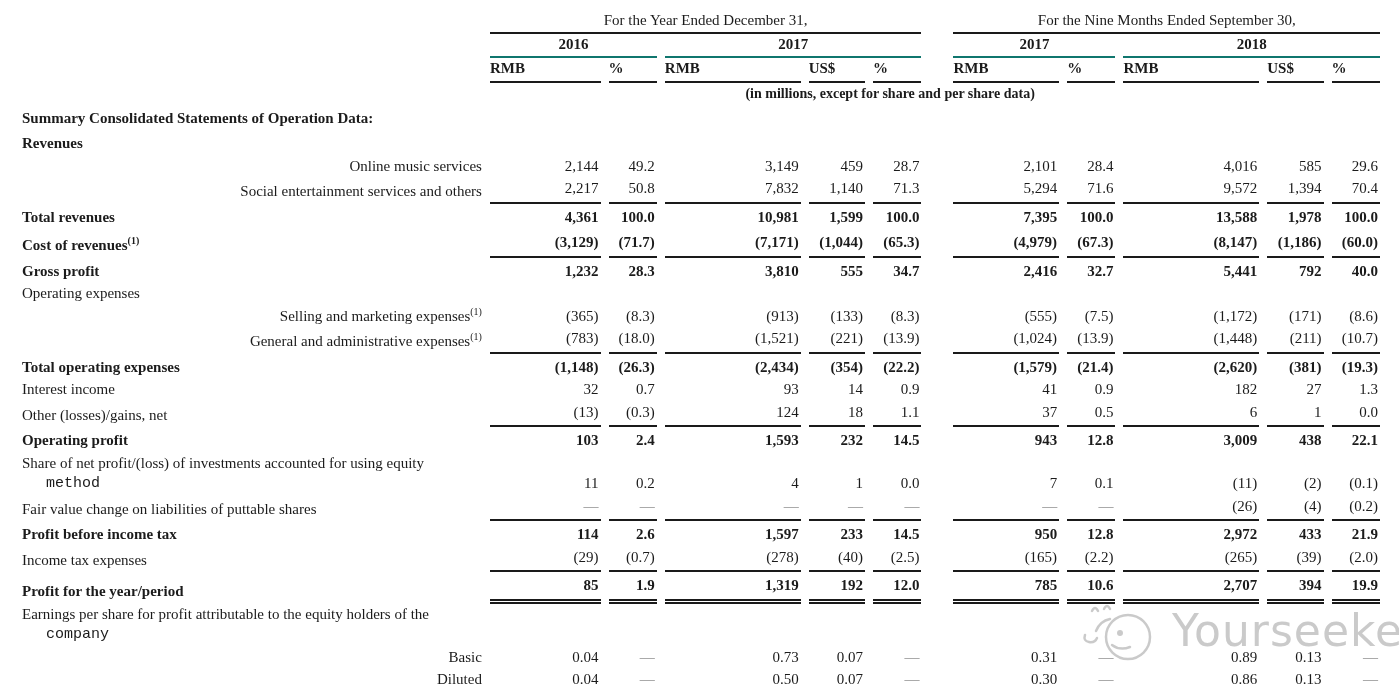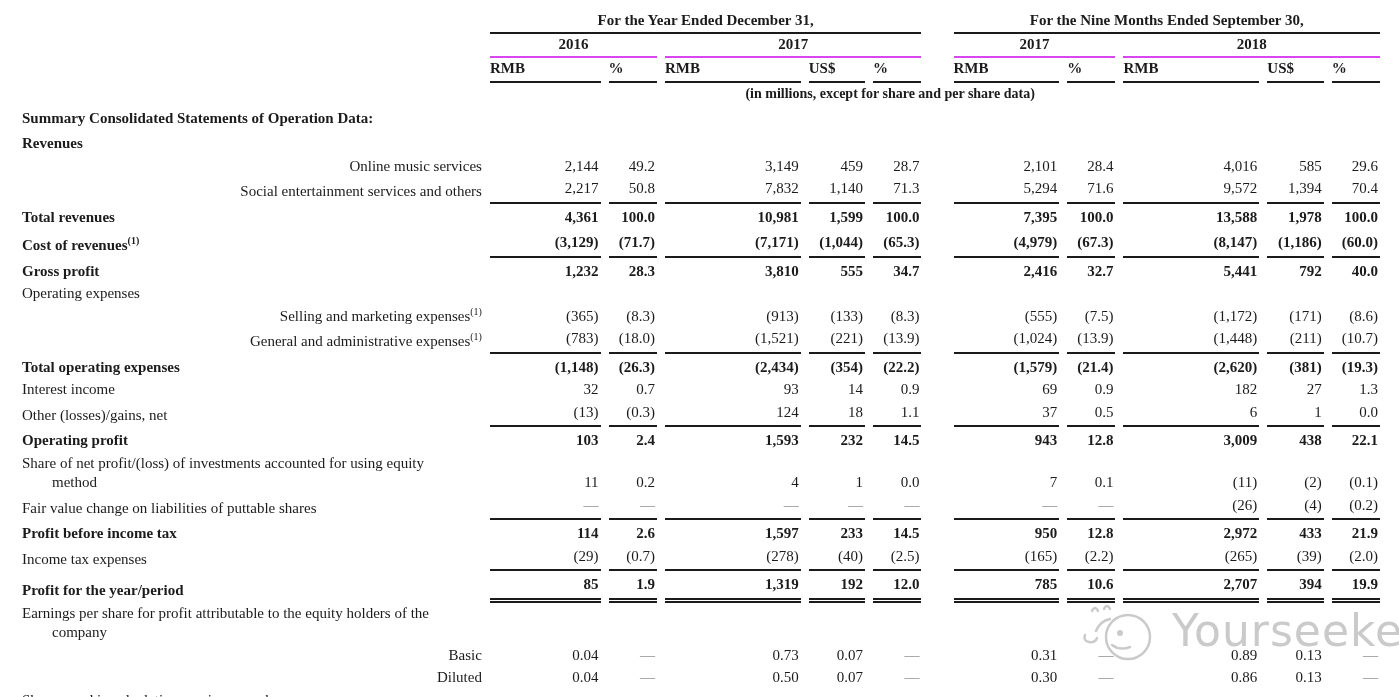--- a/index.html
+++ b/index.html
@@ -10,29 +10,29 @@
   }
   .sheet { padding: 10px 0 0 6px; position: relative; }
   table.fin {
     table-layout: fixed;
     border-collapse: separate;
     border-spacing: 8px 0;
     width: 1382px;
   }
   th, td { font-weight: normal; vertical-align: bottom; line-height: 1.3; font-size: 15px; padding: 1px 0 2px 0; }
   
-  th.ghead { font-weight: bold; text-align: center; border-bottom: 2px solid #1a1a1a; padding-bottom: 1px; }
-  th.yhead { font-weight: bold; border-bottom: 2px solid #d946ef; }
+  th.ghead { font-weight: normal; text-align: center; border-bottom: 2px solid #1a1a1a; padding-bottom: 1px; }
+  th.yhead { font-weight: bold; border-bottom: 2px solid #0f766e; }
   th.chead { font-weight: bold; text-align: left; border-bottom: 2px solid #1a1a1a; }
   td.note  { font-weight: bold; text-align: center; font-size: 14px; padding-top: 2px; }
   
   td.label { text-align: left; white-space: nowrap; }
   td.label.ind0 { padding-left: 8px; }
   td.label.ind1, td.label.ind2 { padding-left: 46px; text-align: right; }
-  td.label .cont { margin-left: 30px; }
+  td.label .cont { margin-left: 24px; font-family: Liberation Mono, monospace; }
   td.val { text-align: right; white-space: nowrap; padding-right: 2px; }
   td.spacer { padding: 0; }
   sup { font-size: 10px; line-height: 0; }
   tr.bold td { font-weight: bold; }
   tr.bold td.label, tr.bold td.val { padding-top: 4px; }
   tr.rule-single td.val { border-bottom: 2px solid #1a1a1a; padding-bottom: 3px; }
   tr.rule-double td.val { border-bottom: 5px double #1a1a1a; padding-bottom: 3px; }
   td.dash { color: #8f8f8f; }
   
   .watermark {
@@ -259,21 +259,21 @@
           <td class="val">(19.3)</td>
         </tr>
         <tr>
           <td class="label ind0"><span>Interest income</span></td>
           <td class="val">32</td>
           <td class="val">0.7</td>
           <td class="val">93</td>
           <td class="val">14</td>
           <td class="val">0.9</td>
           <td class="spacer"></td>
-          <td class="val">69</td>
+          <td class="val">41</td>
           <td class="val">0.9</td>
           <td class="val">182</td>
           <td class="val">27</td>
           <td class="val">1.3</td>
         </tr>
         <tr class="rule-single">
           <td class="label ind0"><span>Other (losses)/gains, net</span></td>
           <td class="val">(13)</td>
           <td class="val">(0.3)</td>
           <td class="val">124</td>

